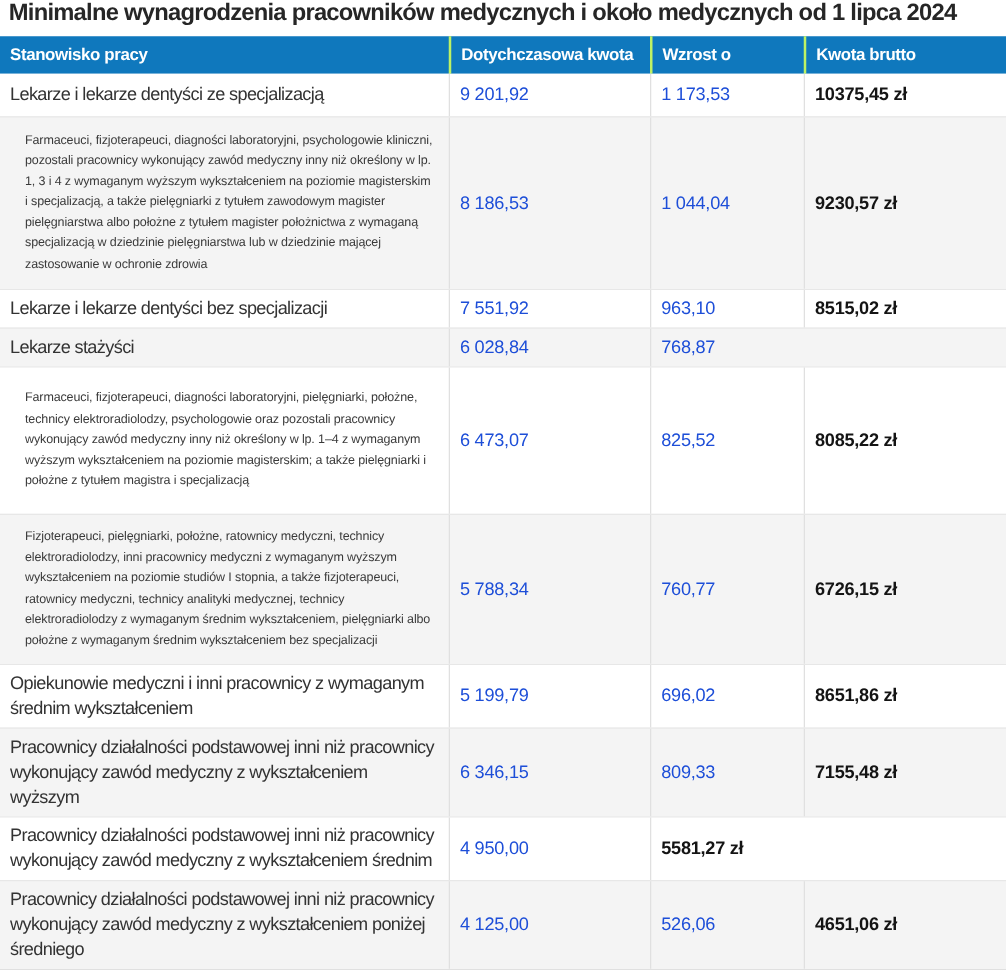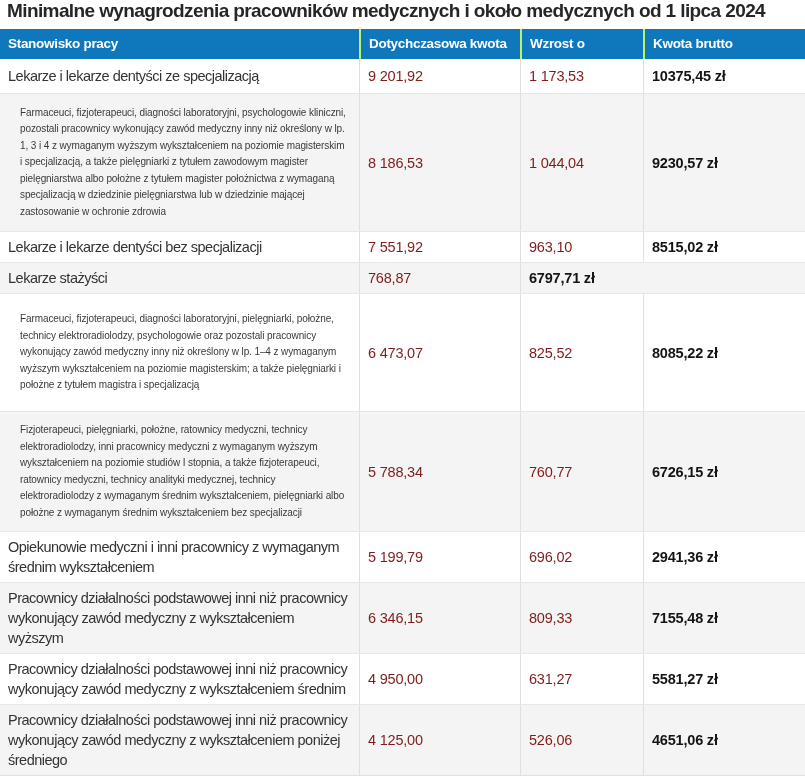--- a/index.html
+++ b/index.html
@@ -42,21 +42,21 @@
     background:#ffffff;
   }
   .tr.alt{background:var(--row-alt);}
   .tr + .tr{border-top:1px solid var(--divider);}
   .td{
     display:flex;align-items:center;
     padding:5px 10px 5px 8px;
     font-size:14.5px;letter-spacing:-0.5px;line-height:20px;color:#333;
   }
   .td + .td{border-left:1px solid var(--vline);}
-  .td.num{font-size:14.5px;letter-spacing:-0.2px;color:#7f1d1d;}
+  .td.num{font-size:14.5px;letter-spacing:-0.2px;color:#1d4ed8;}
   .td.gross{font-weight:bold;color:#141414;}
   .tr.small .td.pos{
     font-size:10px;line-height:16.5px;letter-spacing:-0.1px;color:#3a3a3a;
     padding-top:10px;padding-bottom:10px;padding-left:20px;
   }
   
   .tr:nth-child(1){min-height:34px}
   .tr:nth-child(2){min-height:138px}
   .tr:nth-child(3){min-height:29px}
   .tr:nth-child(4){min-height:29px}
@@ -100,51 +100,50 @@
     <div class="td num gross">9230,57 zł</div>
   </div>
         <div class="tr">
     <div class="td pos">Lekarze i lekarze dentyści bez specjalizacji</div>
     <div class="td num">7 551,92</div>
     <div class="td num">963,10</div>
     <div class="td num gross">8515,02 zł</div>
   </div>
         <div class="tr alt">
     <div class="td pos">Lekarze stażyści</div>
+    <div class="td num">6 028,84</div>
     <div class="td num">768,87</div>
-    <div class="td num gross">6797,71 zł</div>
   </div>
         <div class="tr small">
     <div class="td pos">Farmaceuci, fizjoterapeuci, diagności laboratoryjni, pielęgniarki, położne, technicy elektroradiolodzy, psychologowie oraz pozostali pracownicy wykonujący zawód medyczny inny niż określony w lp. 1–4 z wymaganym wyższym wykształceniem na poziomie magisterskim; a także pielęgniarki i położne z tytułem magistra i specjalizacją</div>
     <div class="td num">6 473,07</div>
     <div class="td num">825,52</div>
     <div class="td num gross">8085,22 zł</div>
   </div>
         <div class="tr alt small">
     <div class="td pos">Fizjoterapeuci, pielęgniarki, położne, ratownicy medyczni, technicy elektroradiolodzy, inni pracownicy medyczni z wymaganym wyższym wykształceniem na poziomie studiów I stopnia, a także fizjoterapeuci, ratownicy medyczni, technicy analityki medycznej, technicy elektroradiolodzy z wymaganym średnim wykształceniem, pielęgniarki albo położne z wymaganym średnim wykształceniem bez specjalizacji</div>
     <div class="td num">5 788,34</div>
     <div class="td num">760,77</div>
     <div class="td num gross">6726,15 zł</div>
   </div>
         <div class="tr">
     <div class="td pos">Opiekunowie medyczni i inni pracownicy z wymaganym średnim wykształceniem</div>
     <div class="td num">5 199,79</div>
     <div class="td num">696,02</div>
-    <div class="td num gross">2941,36 zł</div>
+    <div class="td num gross">8651,86 zł</div>
   </div>
         <div class="tr alt">
     <div class="td pos">Pracownicy działalności podstawowej inni niż pracownicy wykonujący zawód medyczny z wykształceniem wyższym</div>
     <div class="td num">6 346,15</div>
     <div class="td num">809,33</div>
     <div class="td num gross">7155,48 zł</div>
   </div>
         <div class="tr">
     <div class="td pos">Pracownicy działalności podstawowej inni niż pracownicy wykonujący zawód medyczny z wykształceniem średnim</div>
     <div class="td num">4 950,00</div>
-    <div class="td num">631,27</div>
     <div class="td num gross">5581,27 zł</div>
   </div>
         <div class="tr alt">
     <div class="td pos">Pracownicy działalności podstawowej inni niż pracownicy wykonujący zawód medyczny z wykształceniem poniżej średniego</div>
     <div class="td num">4 125,00</div>
     <div class="td num">526,06</div>
     <div class="td num gross">4651,06 zł</div>
   </div>
       </div>
   </div>

